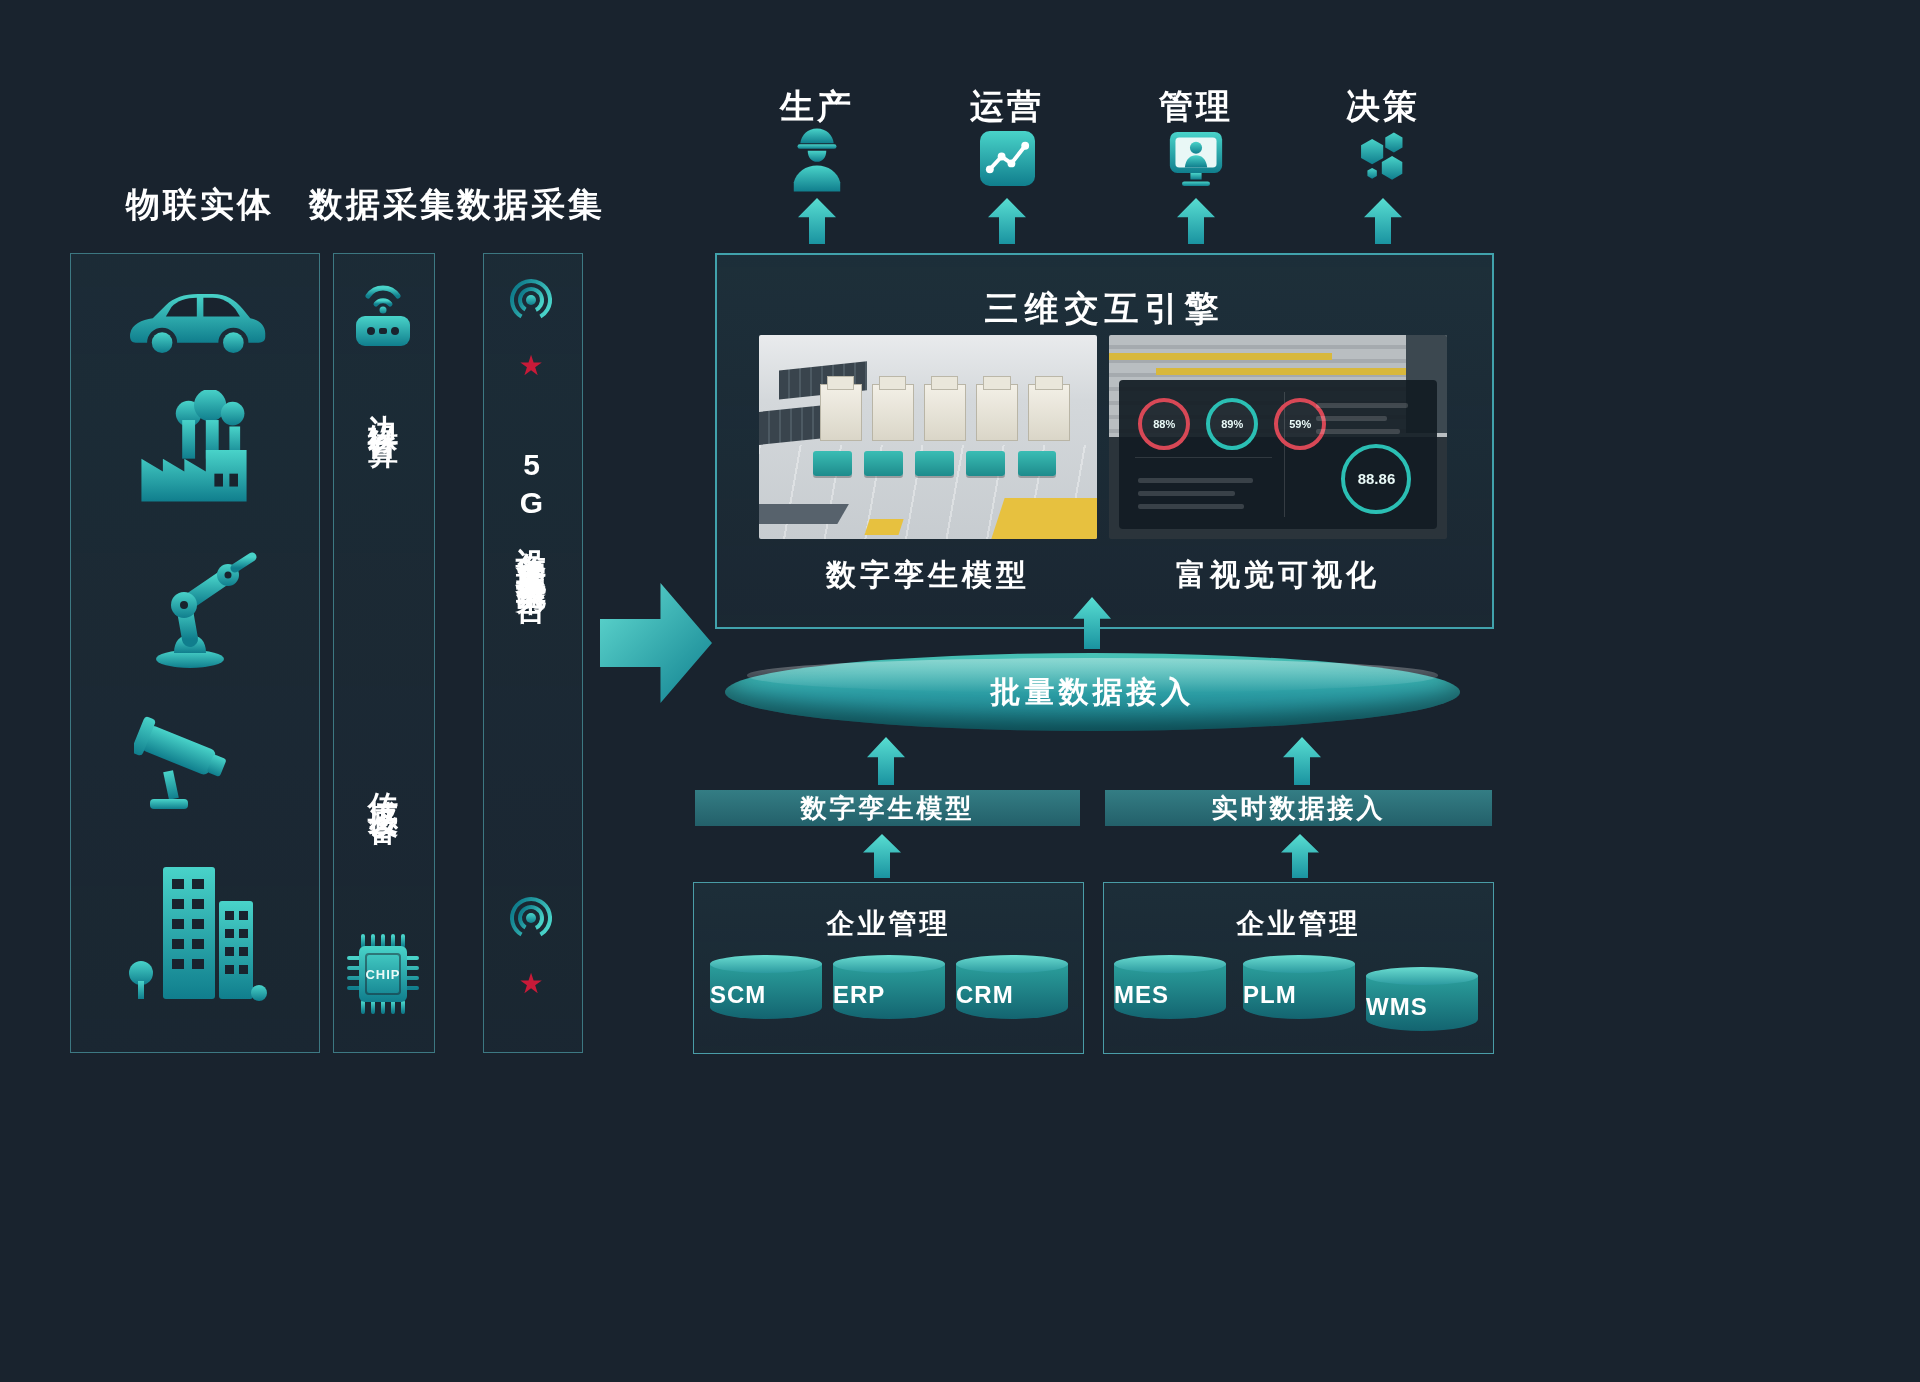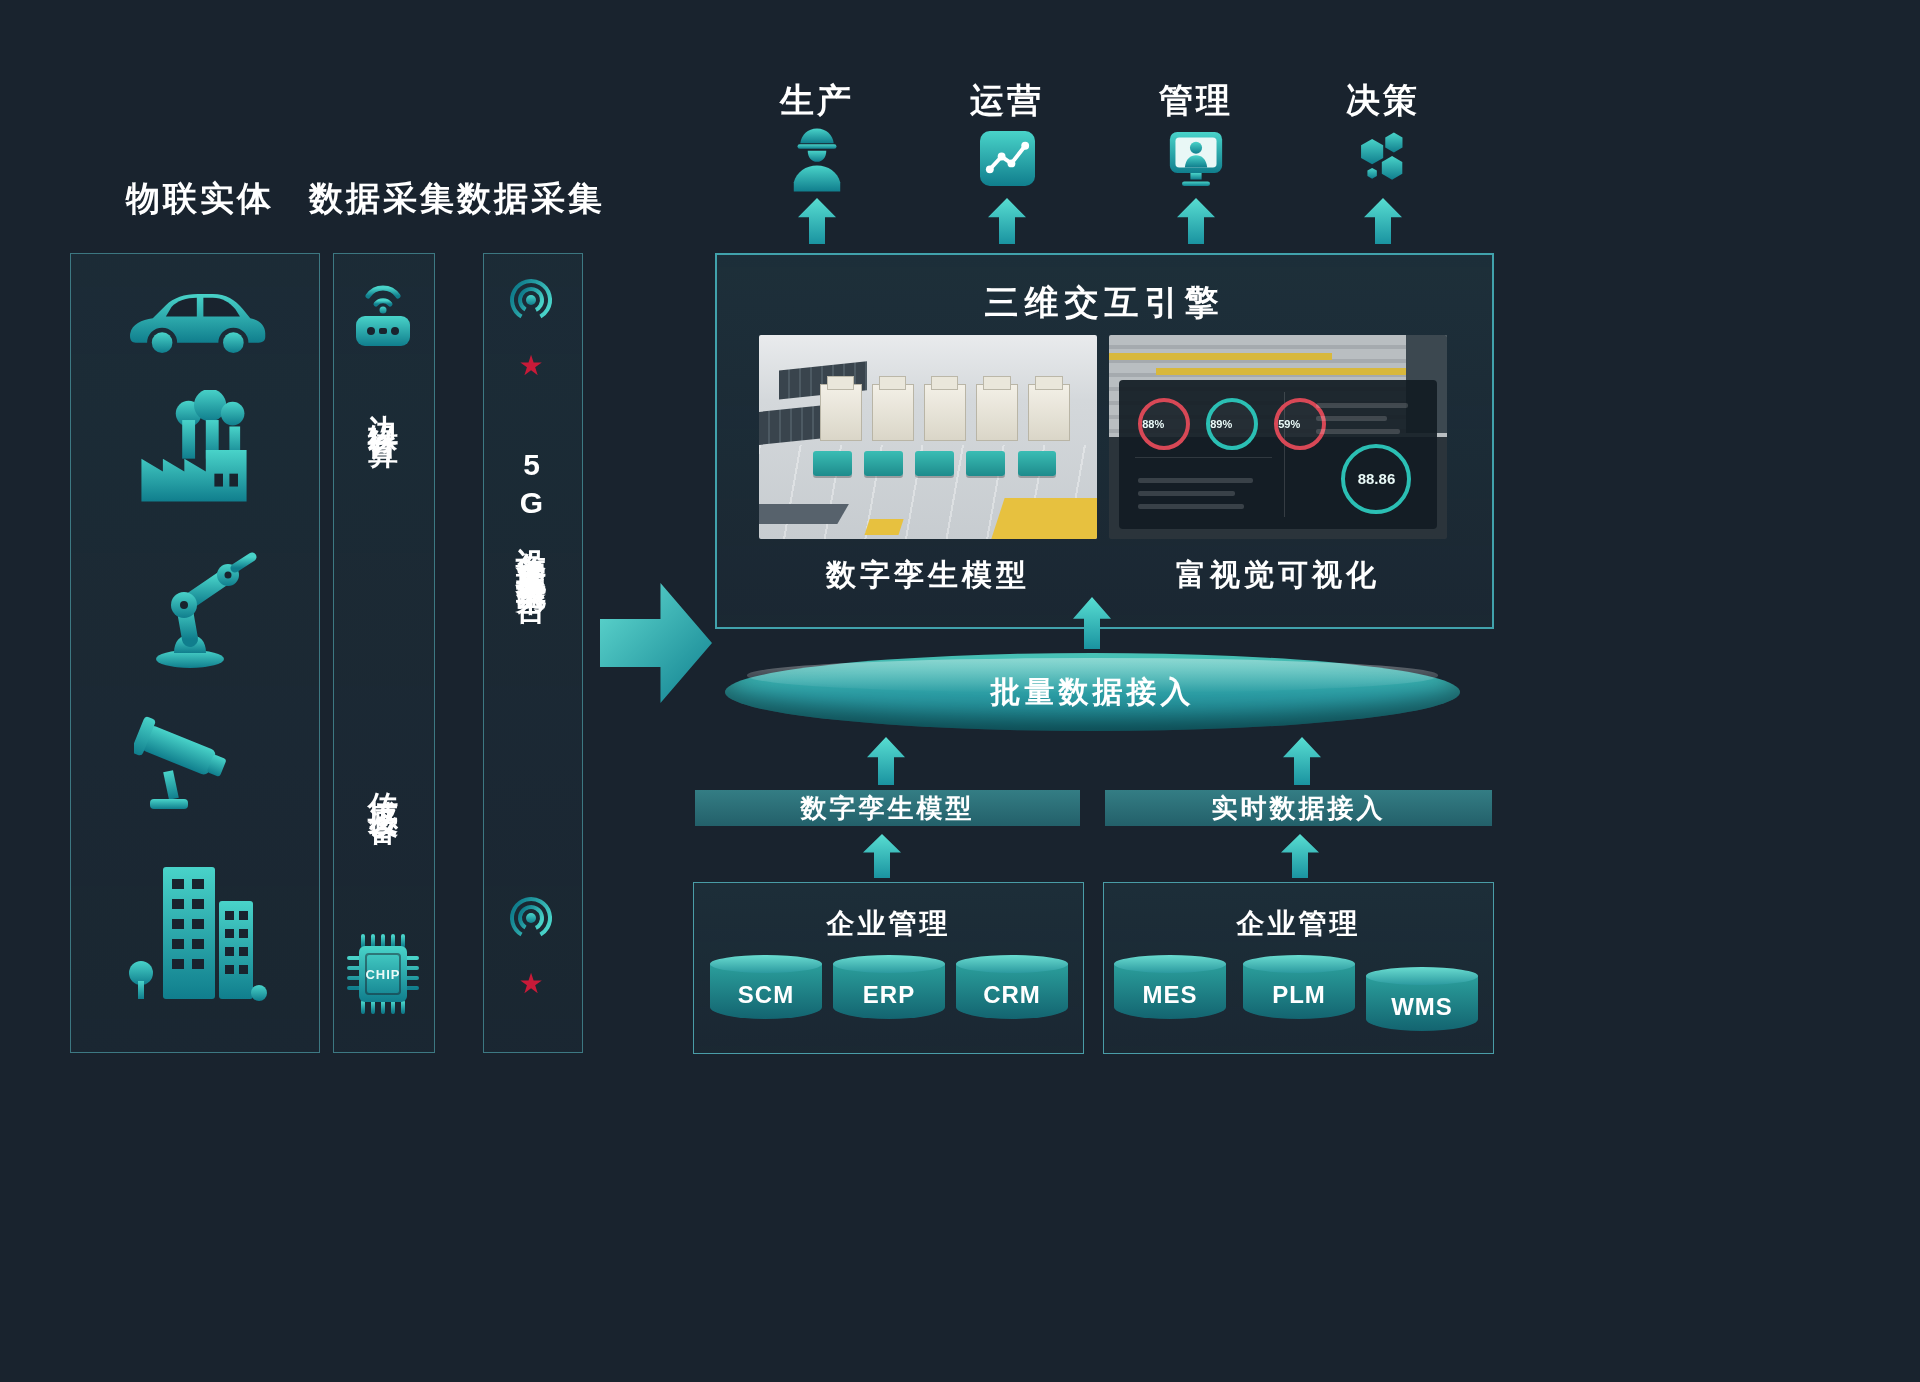--- a/index.html
+++ b/index.html
@@ -1,19 +1,19 @@
 <!DOCTYPE html>
 <html><head>
 <meta charset="utf-8">
 <style>
   html,body{margin:0;padding:0;background:#10181f;}
   .stage{position:relative;width:1920px;height:1382px;background:#19232e;overflow:hidden;
          font-family:"Liberation Sans",sans-serif;color:#ffffff;}
   .abs{position:absolute;}
-  .nowrap{white-space:nowrap;}
+  .nowrap{white-space:nowrap;margin-top:6px;}
   .ctr{transform:translateX(-50%);}
 
   
   .col-head{font-size:34px;font-weight:bold;letter-spacing:3px;}
   .out-label{font-size:34px;font-weight:bold;letter-spacing:3px;}
 
   
   .col-box{border:1px solid rgba(90,185,195,.55);background:linear-gradient(180deg,rgba(60,145,155,.08),rgba(60,145,155,.03));}
 
   
@@ -46,21 +46,21 @@
   
   .sys-box{border:1px solid rgba(90,195,205,.75);background:linear-gradient(180deg,rgba(62,155,165,.09),rgba(62,155,165,.04));}
   .sys-title{font-size:28px;font-weight:bold;letter-spacing:3px;text-align:center;}
 
   
   .cyl{position:absolute;width:112px;height:64px;}
   .cyl .top{position:absolute;top:0;left:0;right:0;height:18px;border-radius:50%;
             background:linear-gradient(180deg,#6adcd0,#2c9aa0);z-index:2;}
   .cyl .body{position:absolute;top:9px;left:0;right:0;bottom:0;
             background:linear-gradient(180deg,#2b9f9c,#136470);border-radius:0 0 56px 56px / 0 0 12px 12px;}
-  .cyl .label{position:absolute;left:0;right:0;top:26px;text-align:center;font-size:24px;font-weight:bold;
+  .cyl .label{position:absolute;left:0;right:0;top:26px;text-align:left;font-size:24px;font-weight:bold;
             letter-spacing:1px;z-index:3;}
 
   
   .star{color:#c81a38;font-size:28px;line-height:1;}
 
   
   .shot{position:absolute;width:338px;height:204px;overflow:hidden;border-radius:2px;}
   .shot-left{background:linear-gradient(180deg,#e9ebed 0%,#d4d8db 32%,#c7ccd0 100%);}
   .sl-panel{position:absolute;background:repeating-linear-gradient(90deg,#39444d 0 9px,#4d5a63 9px 11px);}
   .sl-machines{position:absolute;left:18%;top:24%;width:74%;height:28%;display:flex;gap:4%;}
@@ -76,21 +76,21 @@
   .shot-right{background:#2b343b;}
   .sr-ceiling{position:absolute;left:0;right:0;top:0;height:50%;
             background:repeating-linear-gradient(180deg,#b9bec1 0 10px,#a5aaae 10px 14px);}
   .sr-beam{position:absolute;height:7px;background:#d8b83c;}
   .sr-dark{position:absolute;right:0;top:0;width:12%;height:48%;background:#3c4850;}
   .sr-panel{position:absolute;left:3%;right:3%;top:22%;bottom:5%;background:rgba(18,28,36,.93);border-radius:4px;}
   .sr-divider-v{position:absolute;left:52%;top:8%;bottom:8%;width:1px;background:rgba(255,255,255,.14);}
   .sr-divider-h{position:absolute;left:5%;right:52%;top:52%;height:1px;background:rgba(255,255,255,.12);}
   .sr-gauges{position:absolute;left:6%;top:12%;display:flex;gap:16px;}
   .gauge{width:44px;height:44px;border-radius:50%;border:4px solid #2bbfb4;display:flex;align-items:center;
-         justify-content:flex-start;font-size:11px;font-weight:bold;color:#eafaf8;background:rgba(255,255,255,.03);}
+         justify-content:center;font-size:11px;font-weight:bold;color:#eafaf8;background:rgba(255,255,255,.03);}
   .gauge.red{border-color:#d84856;}
   .frow{height:5px;background:rgba(255,255,255,.16);border-radius:2px;margin:8px 0;}
   .sr-rows-left{position:absolute;left:6%;bottom:8%;width:38%;}
   .sr-rows-right{position:absolute;right:6%;top:10%;width:32%;}
   .big-ring{position:absolute;right:8%;bottom:10%;width:62px;height:62px;border-radius:50%;border:4px solid #2bbfb4;
          display:flex;align-items:center;justify-content:center;font-size:15px;font-weight:bold;color:#eafaf8;}
 
   svg{display:block;}
   svg text{font-family:"Liberation Sans",sans-serif;}
 </style>

